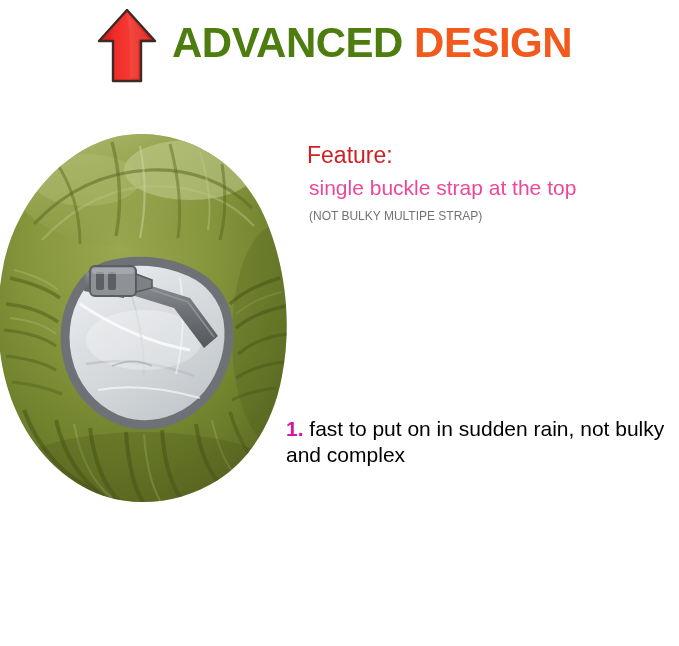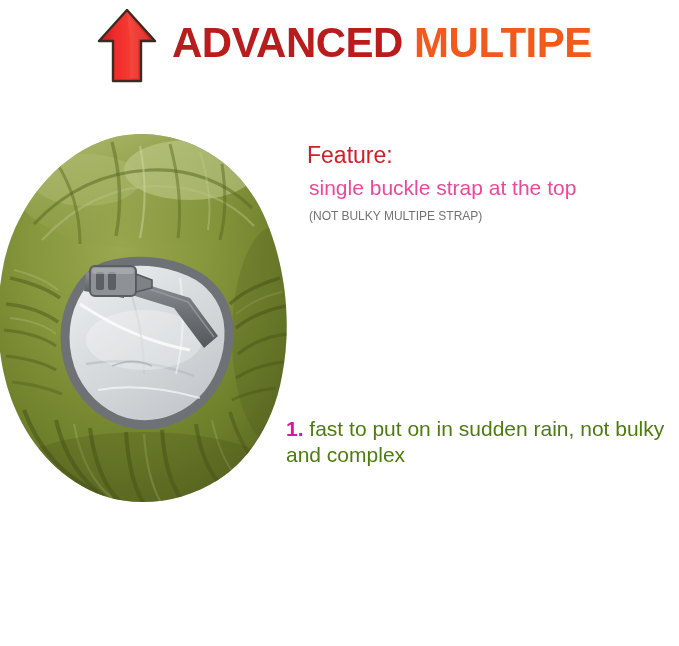--- a/index.html
+++ b/index.html
@@ -35,21 +35,21 @@
   #headline {
     position: absolute;
     left: 172px;
     top: 18px;
     font-size: 42px;
     font-weight: bold;
     letter-spacing: -0.5px;
     white-space: nowrap;
     line-height: 50px;
   }
-  #headline .w1 { color: #b91c1c; }
+  #headline .w1 { color: #4d7c0f; }
   #headline .w2 { color: #f2591c; }
 
   
   #product-photo {
     position: absolute;
     left: -6px;
     top: 128px;
     width: 312px;
     height: 382px;
   }
@@ -96,21 +96,21 @@
     color: #141414;
     line-height: 25.5px;
     margin-bottom: 16px;
     text-indent: 0;
   }
   .adv-item:last-child { margin-bottom: 0; }
   .adv-num {
     color: #d915a4;
     font-weight: bold;
   }
-  .adv-text { color: #4d7c0f; }
+  .adv-text { color: #000000; }
 </style>
 </head>
 <body>
 
 <div id="page">
 
   <div id="header">
 
     <div id="arrow-icon">
       <svg width="62" height="75" viewBox="0 0 62 75">
@@ -121,21 +121,21 @@
             <stop offset="55%" stop-color="#f53a32"></stop>
             <stop offset="100%" stop-color="#cf1a1a"></stop>
           </linearGradient>
         </defs>
         <path d="M30,1 L58,32 L44,32 L44,72 L16,72 L16,32 L2,32 Z" fill="url(#arrowGrad)" stroke="#3b2b23" stroke-width="2.4" stroke-linejoin="round"></path>
         <path d="M30,5 L52,30 L41,30 L41,69 L33,69 L33,30 L33,30 Z" fill="#f6675c" opacity="0.28"></path>
       </svg>
     </div>
 
     <div id="headline">
-      <span class="w1">ADVANCED</span><span class="w1">&nbsp;</span><span class="w2">MULTIPE</span>
+      <span class="w1">ADVANCED</span><span class="w1">&nbsp;</span><span class="w2">DESIGN</span>
     </div>
 
   </div>
 
   <div id="product-photo">
     <svg width="312" height="382" viewBox="0 0 312 382">
       <defs>
 
         <radialGradient id="coverBody" cx="0.42" cy="0.30" r="0.82">
           <stop offset="0%" stop-color="#9aa84f"></stop>

